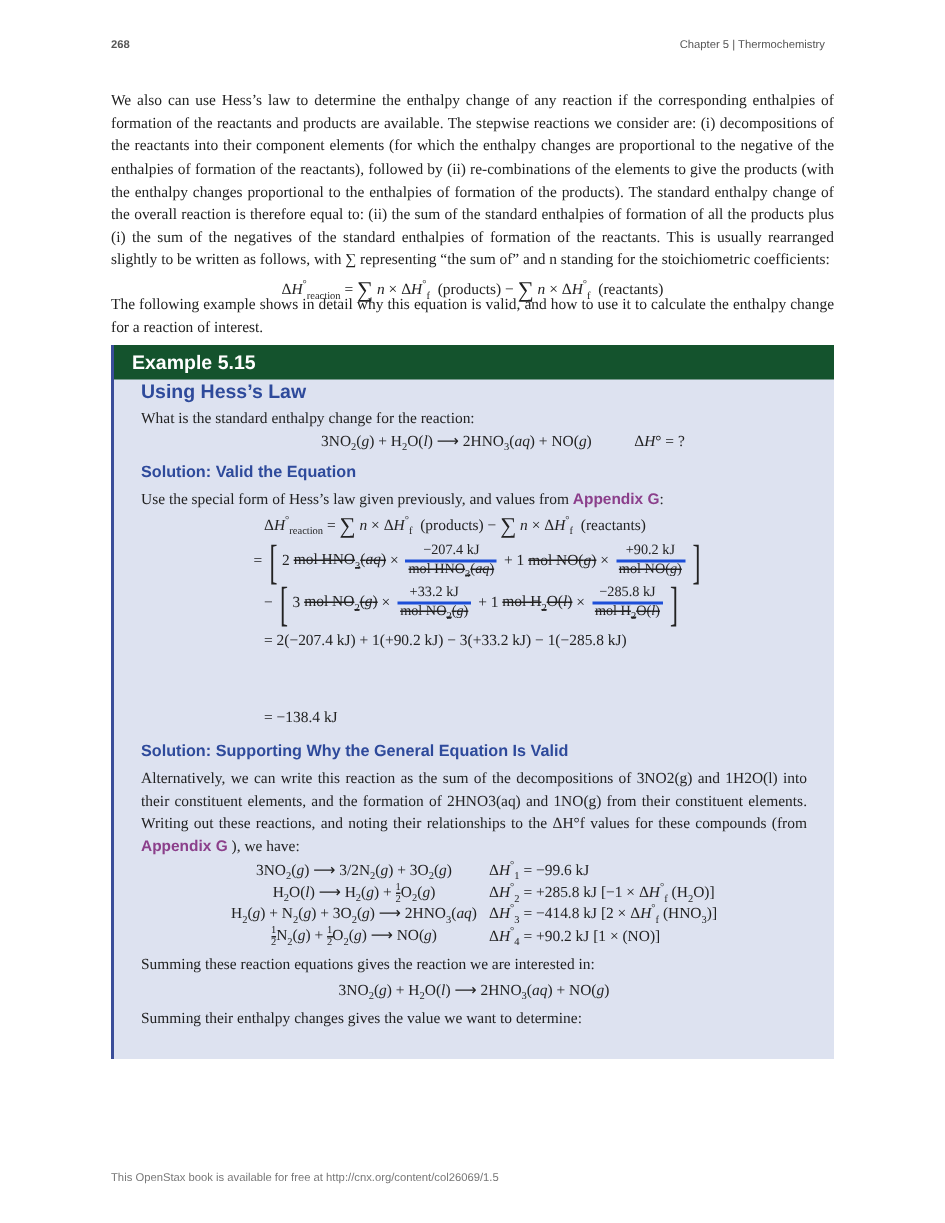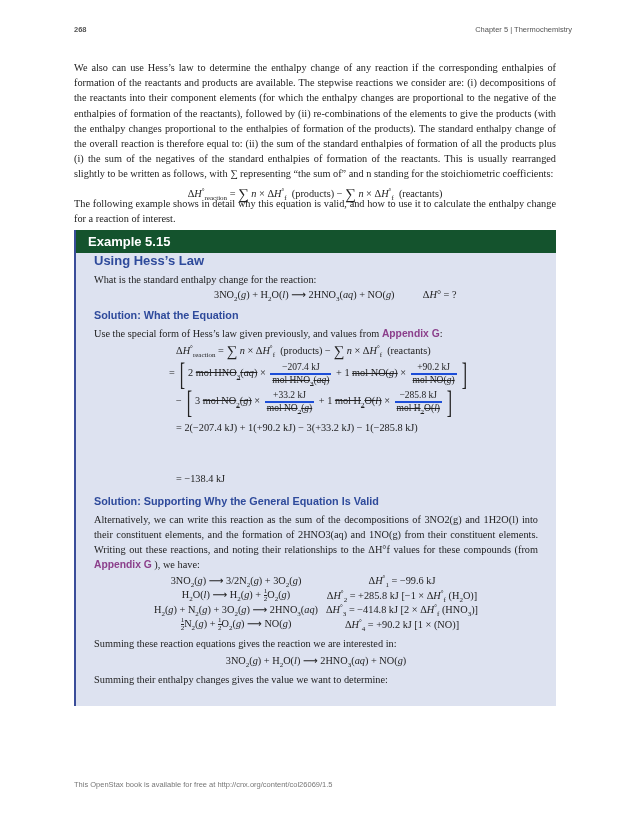--- a/index.html
+++ b/index.html
@@ -1,20 +1,20 @@
 <!DOCTYPE html>
 <html><head>
 <meta charset="utf-8">
 <style>
   html, body { margin:0; padding:0; background:#ffffff; }
   body { width:630px; height:815px; position:relative; overflow:hidden;
          font-family:"Liberation Serif", "DejaVu Serif", serif; color:#222; }
   .running { position:absolute; top:25px; font-family:"Liberation Sans", sans-serif; font-size:7.5px; color:#555; }
   .pg { left:74px;font-weight:bold; }
-  .chap { right:58px;margin-left:17px; }
+  .chap { right:80px;margin-left:17px; }
   .body-text { position:absolute; left:74px; width:482px; font-size:10.3px; line-height:15.2px; text-align:justify; }
   .p1 { top:60px; }
   .eq-center { text-align:center; font-size:10.3px; }
   .math { font-family:"Liberation Serif", serif; }
   i { font-style:italic; }
   sub, sup { font-size:7px; line-height:0; }
   .sigma { font-size:15px; vertical-align:-2px; }
   .p2 { top:196px; }
   .box { position:absolute; left:74px; top:230px; width:482px; height:476px; background:#dde2f0; border-left:2px solid #3a4d99; box-sizing:border-box; }
   .box-header { height:23px; background:#14532d; color:#fff; font-family:"Liberation Sans", sans-serif; font-weight:bold; font-size:13px; line-height:23px; padding-left:12px; }
@@ -23,21 +23,21 @@
   .sol-title { font-family:"Liberation Sans", sans-serif; font-weight:bold; color:#2e4a9b; font-size:10.8px; margin-top:6px; margin-bottom:3px; }
   .link { font-family:"Liberation Sans", sans-serif; font-weight:bold; color:#8b3f8b; }
   .row { white-space:nowrap; }
   .strike { text-decoration:line-through; }
   .frac { display:inline-block; vertical-align:middle; text-align:center; font-size:9.5px; line-height:11px; margin:0 2px; }
   .frac .num { display:block; border-bottom:2px solid #1d4ed8; padding:0 2px; }
   .frac .den { display:block; padding:0 2px; }
   .bracket { display:inline-block; vertical-align:middle; font-size:32px; line-height:28px; font-weight:lighter; transform:scaleX(0.5); }
   .justify { text-align:justify; }
   .rxn-table { margin:2px auto 0 auto; border-collapse:collapse; font-size:10.3px; }
-  .rxn-table td { padding:0 4px; line-height:14px; white-space:nowrap;text-align:center; }
+  .rxn-table td { padding:0 4px; line-height:14px; white-space:nowrap; }
   .rxn-table td.c { text-align:center; }
   .footer { position:absolute; left:74px; top:780px; font-family:"Liberation Sans", sans-serif; font-size:7.5px; color:#777; }
   .half { display:inline-block; vertical-align:middle; text-align:center; font-size:7px; line-height:7px; }
   .half span { display:block; }
   .half .n { border-bottom:1px solid #222; }
 </style>
 </head>
 <body>
 
 <div class="running pg">268</div>
@@ -54,21 +54,21 @@
 
 <div class="box">
   <div class="box-header">Example 5.15</div>
   <div class="box-inner">
     <div class="ex-title">Using Hess’s Law</div>
     <div>What is the standard enthalpy change for the reaction:</div>
     <div class="eq-center math row" style="margin-left:60px; text-align:left; padding-left:60px;">
       3NO<sub>2</sub>(<i>g</i>) + H<sub>2</sub>O(<i>l</i>) ⟶ 2HNO<sub>3</sub>(<i>aq</i>) + NO(<i>g</i>)&nbsp;&nbsp;&nbsp;&nbsp;&nbsp;&nbsp;&nbsp;&nbsp;&nbsp;&nbsp;&nbsp;Δ<i>H</i>° = ?
     </div>
 
-    <div class="sol-title">Solution: What the Equation</div>
+    <div class="sol-title">Solution: Valid the Equation</div>
     <div>
       <span>Use the special form of Hess’s law given previously, and values from </span><span class="link">Appendix G</span><span>:</span>
     </div>
 
     <div class="math row" style="padding-left:82px; margin-top:2px;">
       Δ<i>H</i><sup>°</sup><sub>reaction</sub> = <span class="sigma">∑</span> <i>n</i> × Δ<i>H</i><sup>°</sup><sub>f</sub>&nbsp;&nbsp;(products) − <span class="sigma">∑</span> <i>n</i> × Δ<i>H</i><sup>°</sup><sub>f</sub>&nbsp;&nbsp;(reactants)
     </div>
 
     <div class="math row" style="padding-left:75px; margin-top:1px;">
       = <span class="bracket">[</span>2 <span class="strike">mol HNO<sub>3</sub>(<i>aq</i>)</span> ×

